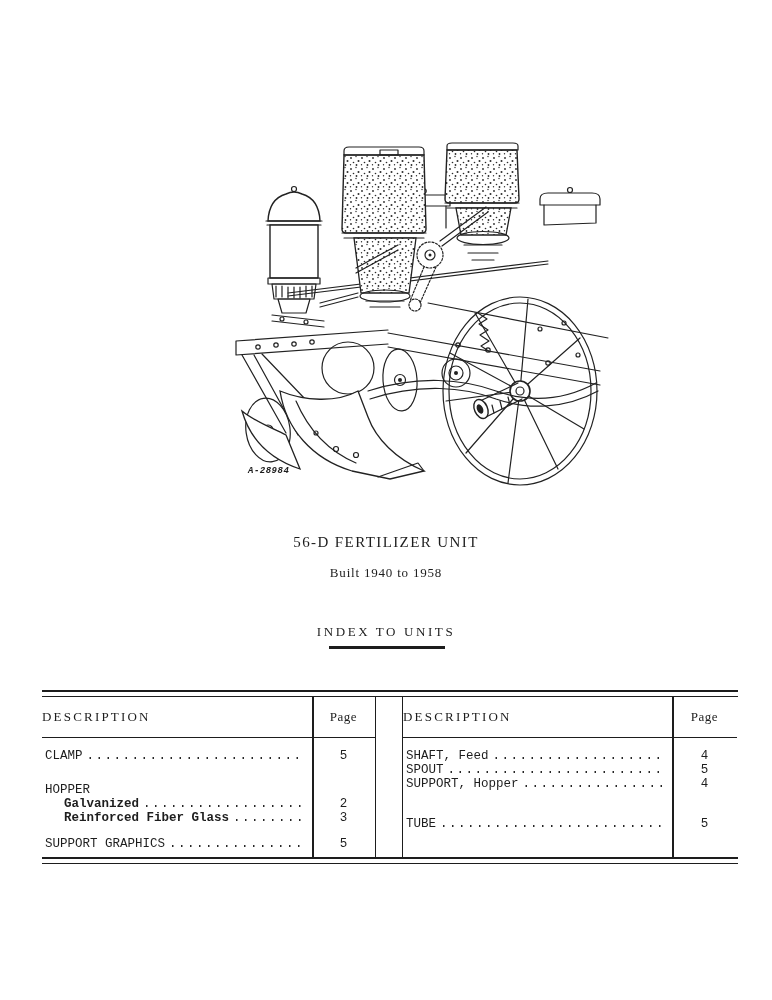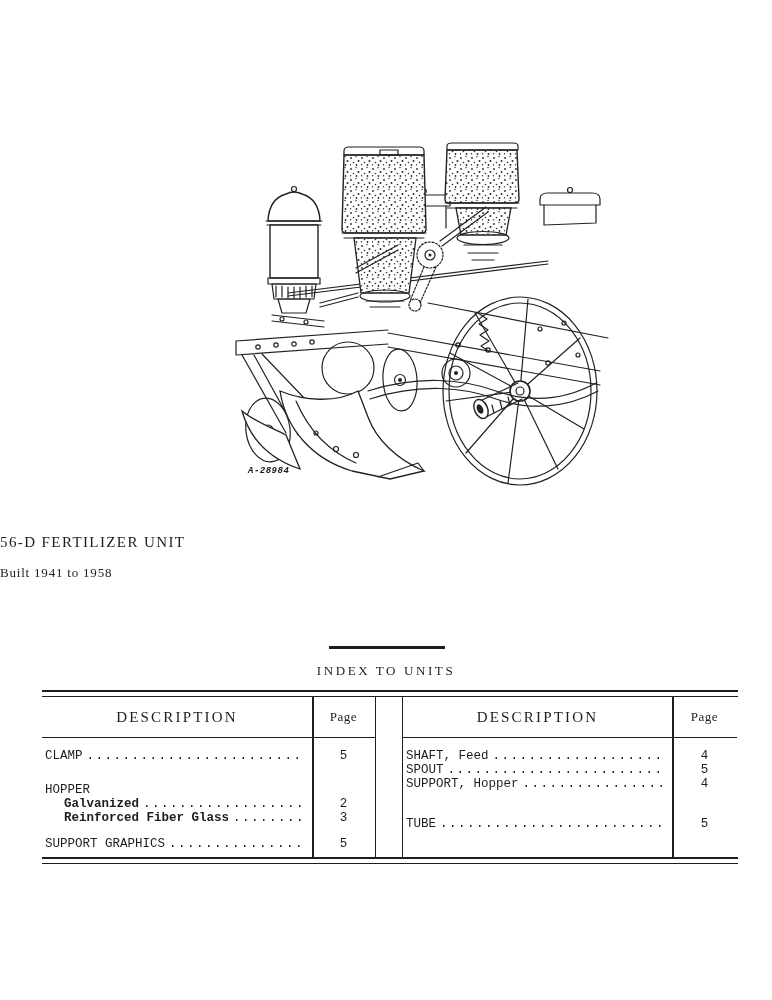--- a/index.html
+++ b/index.html
@@ -12,39 +12,39 @@
 
   
   .figure{position:absolute;left:228px;top:133px;width:388px;height:358px;}
   .fig-label{
     position:absolute;left:248px;top:466px;
     font-family:Liberation Mono, monospace;
     font-style:italic;font-weight:bold;font-size:9px;letter-spacing:.5px;
   }
 
   
-  .title-block{position:absolute;left:0;top:534px;width:772px;text-align:left;}
+  .title-block{position:absolute;left:0;top:534px;width:772px;text-align:center;}
   .doc-title{font-size:15px;letter-spacing:1.4px;}
   .doc-subtitle{font-size:13.5px;letter-spacing:.8px;margin-top:4px;}
   .doc-built{font-size:13px;letter-spacing:.8px;margin-top:14px;}
 
   .index-rule{position:absolute;left:329px;top:646px;width:116px;height:2.5px;background:#1d1d1d;}
-  .index-heading{position:absolute;left:0;top:663px;width:772px;text-align:center;
+  .index-heading{position:absolute;left:0;top:624px;width:772px;text-align:center;
     font-size:13px;letter-spacing:2.6px;}
 
   
   .index-table{position:absolute;left:42px;top:690px;width:696px;}
   .double-rule{height:4px;border-top:2px solid #1d1d1d;border-bottom:1px solid #1d1d1d;}
   .tables{display:flex;align-items:stretch;}
   .itable{position:relative;}
   .itable.tleft{width:333px;border-right:1.5px solid #1d1d1d;}
   .itable.tright{width:334px;border-left:1.5px solid #1d1d1d;}
   .tgap{width:26px;}
   .thead{display:flex;height:40px;align-items:center;border-bottom:1.5px solid #1d1d1d;}
-  .th-desc{text-align:center;font-size:15px;letter-spacing:2.2px;}
+  .th-desc{text-align:left;font-size:13px;letter-spacing:2.2px;}
   .tleft .th-desc{width:270px;} .tright .th-desc{width:269px;}
   .th-page{flex:1;text-align:center;font-size:13px;letter-spacing:.5px;}
   .vline{position:absolute;top:0;bottom:0;width:1.5px;background:#1d1d1d;}
   .tleft .vline{left:270px;} .tright .vline{left:269px;}
   .tbody{padding-top:11px;padding-bottom:6px;
     font-family:"Liberation Mono",monospace;font-size:12.5px;}
   .trow{display:flex;height:14px;line-height:14px;}
   .cell-desc{display:flex;box-sizing:border-box;padding-left:3px;padding-right:9px;}
   .tleft .cell-desc{width:270px;} .tright .cell-desc{width:269px;}
   .trow.indent .lbl{padding-left:19px;font-weight:bold;}
@@ -198,21 +198,21 @@
           <circle class="ln" cx="78" cy="189" r="2"></circle>
         <path class="ln" d="M92,170 L130,160 M92,174 L130,164"></path>
       </g>
     </svg>
   </div>
 
   <div class="fig-label">A-28984</div>
 
   <div class="title-block">
     <div class="doc-title">56-D FERTILIZER UNIT</div>
-    <div class="doc-built">Built 1941 to 1958</div>
+    <div class="doc-built">Built 1940 to 1958</div>
   </div>
 
   <div class="index-rule"></div>
   <div class="index-heading">INDEX TO UNITS</div>
 
   <div class="index-table">
     <div class="double-rule"></div>
     <div class="tables">
 
       <div class="itable tleft">

